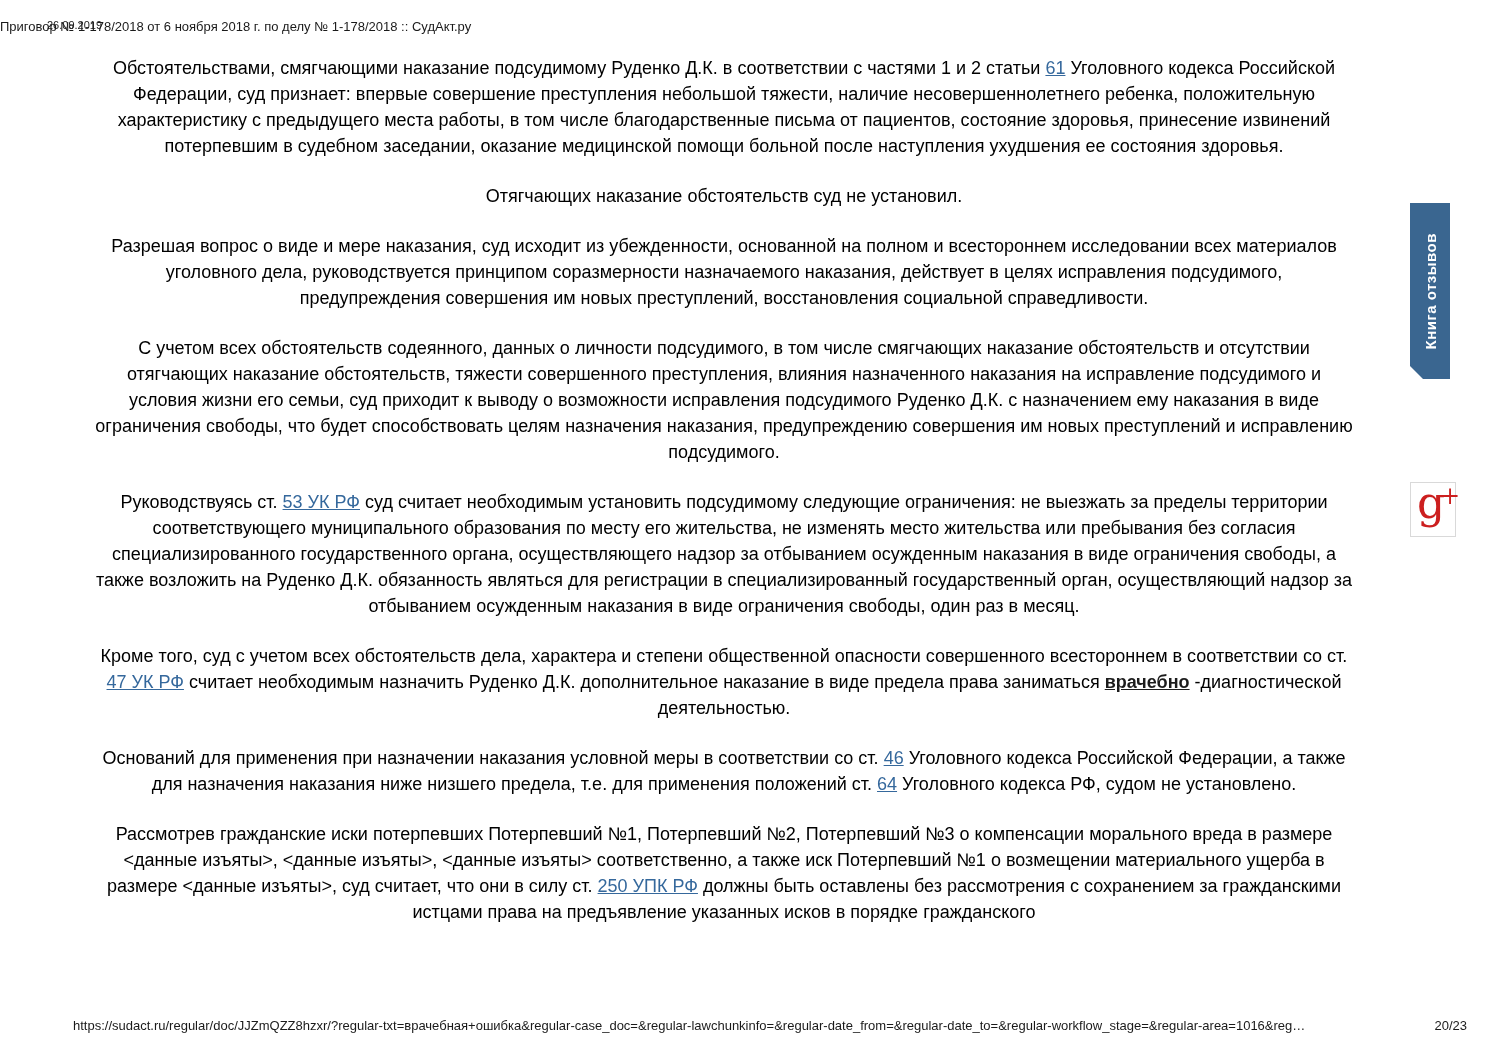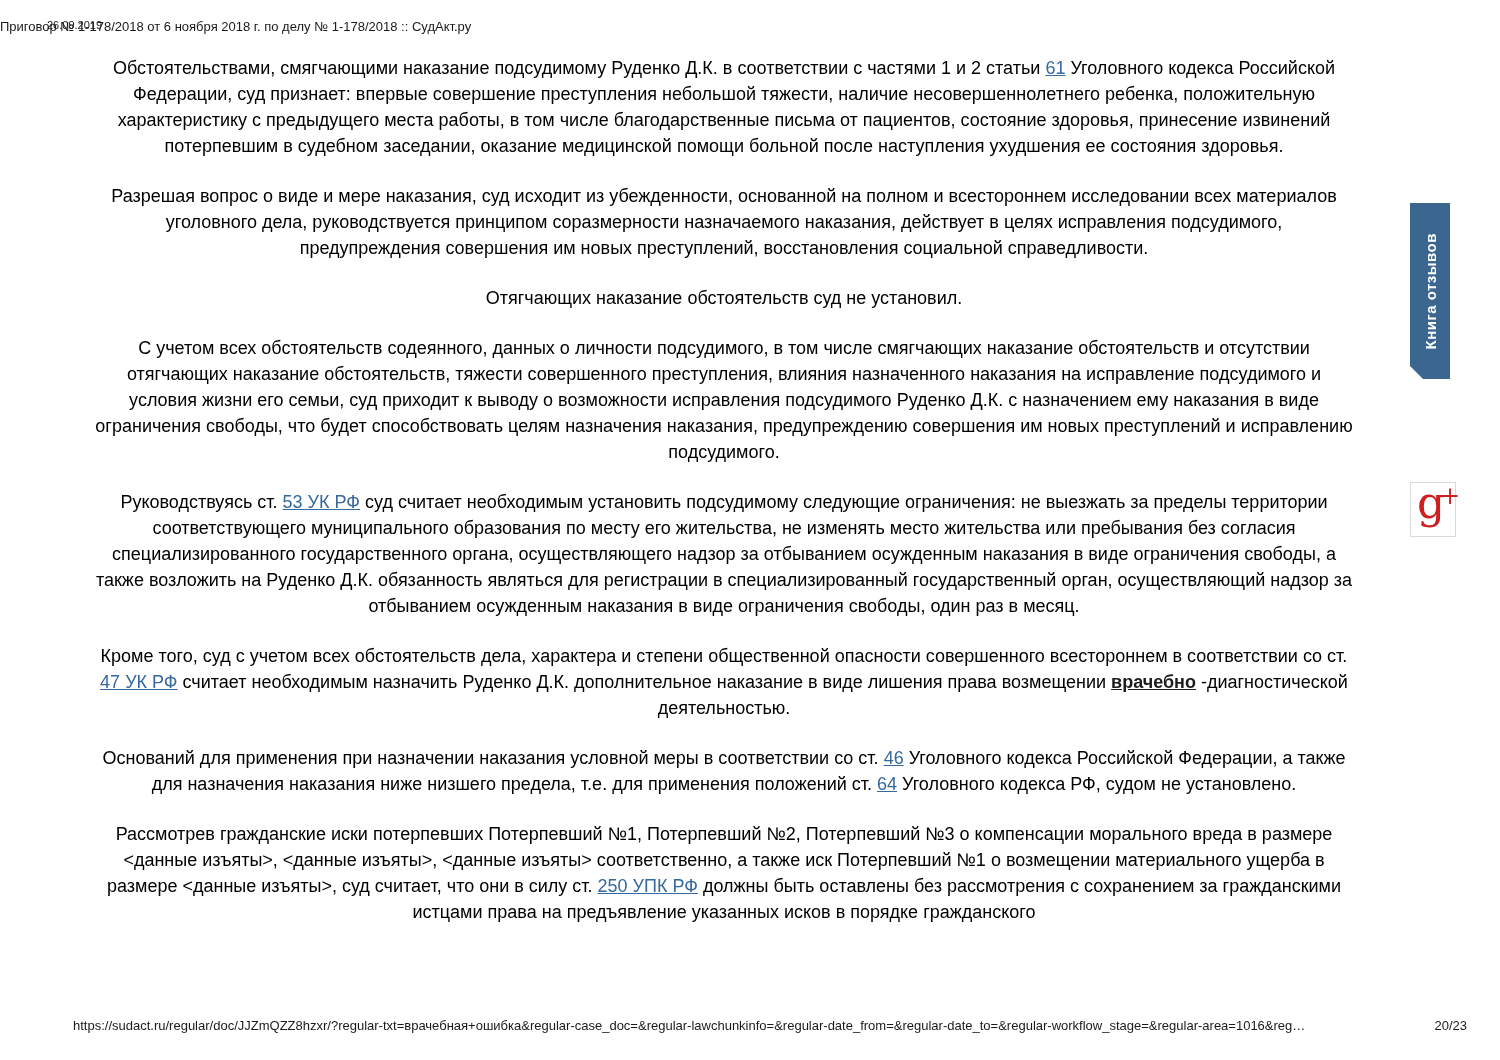--- a/index.html
+++ b/index.html
@@ -72,25 +72,25 @@
   }
 </style>
 </head>
 <body>
 
 <span class="header-date">26.09.2019</span>
 <span class="header-title">Приговор № 1-178/2018 от 6 ноября 2018 г. по делу № 1-178/2018 :: СудАкт.ру</span>
 
 <main class="content" id="doc-root">
     <p><span>Обстоятельствами, смягчающими наказание подсудимому Руденко Д.К. в соответствии с частями 1 и 2 статьи </span><a class="doc-link">61</a><span> Уголовного кодекса Российской Федерации, суд признает: впервые совершение преступления небольшой тяжести, наличие несовершеннолетнего ребенка, положительную характеристику с предыдущего места работы, в том числе благодарственные письма от пациентов, состояние здоровья, принесение извинений потерпевшим в судебном заседании, оказание медицинской помощи больной после наступления ухудшения ее состояния здоровья.</span></p>
+    <p><span>Отягчающих наказание обстоятельств суд не установил.</span></p>
     <p><span>Разрешая вопрос о виде и мере наказания, суд исходит из убежденности, основанной на полном и всестороннем исследовании всех материалов уголовного дела, руководствуется принципом соразмерности назначаемого наказания, действует в целях исправления подсудимого, предупреждения совершения им новых преступлений, восстановления социальной справедливости.</span></p>
-    <p><span>Отягчающих наказание обстоятельств суд не установил.</span></p>
     <p><span>С учетом всех обстоятельств содеянного, данных о личности подсудимого, в том числе смягчающих наказание обстоятельств и отсутствии отягчающих наказание обстоятельств, тяжести совершенного преступления, влияния назначенного наказания на исправление подсудимого и условия жизни его семьи, суд приходит к выводу о возможности исправления подсудимого Руденко Д.К. с назначением ему наказания в виде ограничения свободы, что будет способствовать целям назначения наказания, предупреждению совершения им новых преступлений и исправлению подсудимого.</span></p>
     <p><span>Руководствуясь ст. </span><a class="doc-link">53 УК РФ</a><span> суд считает необходимым установить подсудимому следующие ограничения: не выезжать за пределы территории соответствующего муниципального образования по месту его жительства, не изменять место жительства или пребывания без согласия специализированного государственного органа, осуществляющего надзор за отбыванием осужденным наказания в виде ограничения свободы, а также возложить на Руденко Д.К. обязанность являться для регистрации в специализированный государственный орган, осуществляющий надзор за отбыванием осужденным наказания в виде ограничения свободы, один раз в месяц.</span></p>
-    <p><span>Кроме того, суд с учетом всех обстоятельств дела, характера и степени общественной опасности совершенного всестороннем в соответствии со ст. </span><a class="doc-link">47 УК РФ</a><span> считает необходимым назначить Руденко Д.К. дополнительное наказание в виде лишения права возмещении </span><b class="hl">врачебно</b><span> -диагностической деятельностью.</span></p>
+    <p><span>Кроме того, суд с учетом всех обстоятельств дела, характера и степени общественной опасности совершенного всестороннем в соответствии со ст. </span><a class="doc-link">47 УК РФ</a><span> считает необходимым назначить Руденко Д.К. дополнительное наказание в виде предела права заниматься </span><b class="hl">врачебно</b><span> -диагностической деятельностью.</span></p>
     <p><span>Оснований для применения при назначении наказания условной меры в соответствии со ст. </span><a class="doc-link">46</a><span> Уголовного кодекса Российской Федерации, а также для назначения наказания ниже низшего предела, т.е. для применения положений ст. </span><a class="doc-link">64</a><span> Уголовного кодекса РФ, судом не установлено.</span></p>
     <p><span>Рассмотрев гражданские иски потерпевших Потерпевший №1, Потерпевший №2, Потерпевший №3 о компенсации морального вреда в размере &lt;данные изъяты&gt;, &lt;данные изъяты&gt;, &lt;данные изъяты&gt; соответственно, а также иск Потерпевший №1 о возмещении материального ущерба в размере &lt;данные изъяты&gt;, суд считает, что они в силу ст. </span><a class="doc-link">250 УПК РФ</a><span> должны быть оставлены без рассмотрения с сохранением за гражданскими истцами права на предъявление указанных исков в порядке гражданского</span></p>
   </main>
 
 <div class="feedback-tab">
   <span class="label">Книга отзывов</span>
 </div>
 
 <div class="gplus">
   <span class="g">g</span>

